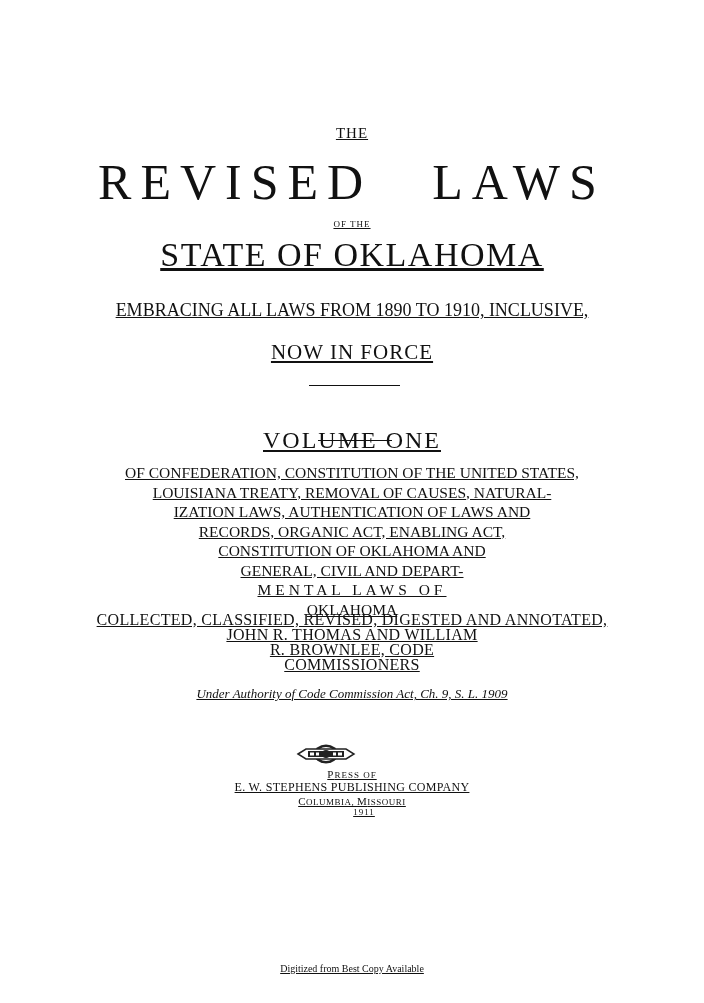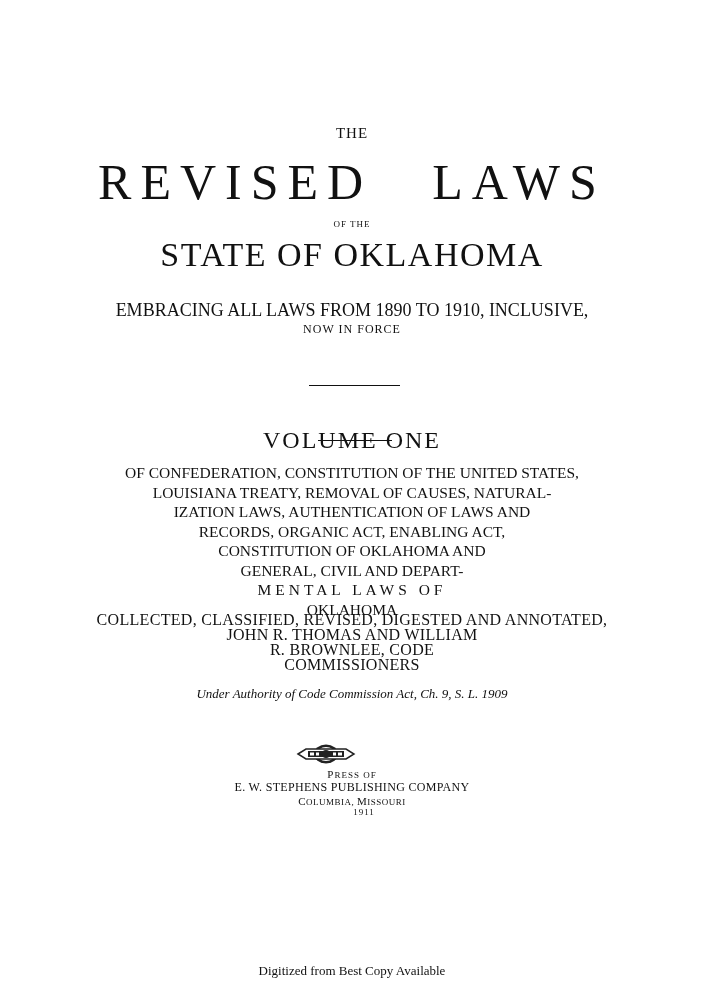--- a/index.html
+++ b/index.html
@@ -1,45 +1,45 @@
 <!DOCTYPE html>
 <html><head>
 <meta charset="utf-8">
 <style>
   html, body { margin: 0; padding: 0; background: #ffffff; }
   body {
     width: 704px; height: 1003px; position: relative; overflow: hidden;
     font-family: "Liberation Serif", "DejaVu Serif", serif; color: #111;
   }
-  .c { position: absolute; left: 0; width: 704px; text-align: center; white-space: nowrap; }
+  .c { position: absolute; left: 0; width: 704px; text-align: center; white-space: nowrap; text-decoration: underline; }
   .the { top: 125px; font-size: 15px; letter-spacing: 1px; }
   .revised { top: 153px; font-size: 50px; letter-spacing: 9px; }
   .revised span { display: inline-block; }
   .revised .gap { width: 60px; }
   .ofthe { top: 219px; font-size: 9px; letter-spacing: 1px; }
   .state { top: 236px; font-size: 34px; letter-spacing: 1.5px; }
   .embracing { top: 300px; font-size: 18px; }
-  .nowinforce { top: 322px; font-size: 12px; letter-spacing: 1px; }
+  .nowinforce { top: 340px; font-size: 21px; letter-spacing: 1px; }
   .rule1 { position: absolute; left: 309px; top: 385px; width: 91px; height: 1px; background: #111; }
   .volume { top: 427px; font-size: 24px; letter-spacing: 2px; }
   .rule2 { position: absolute; left: 318px; top: 440px; width: 74px; height: 1px; background: #111; }
   .contents { top: 463px; font-size: 15.5px; line-height: 19.5px; }
   .contents div { white-space: nowrap; }
   .contents .sp { letter-spacing: 4px; }
   .sc { font-size: 9px; }
   .collected { top: 612px; font-size: 16px; line-height: 15px; letter-spacing: 0.3px; text-align: center; }
   .authority { top: 686px; font-size: 13px; font-style: italic; }
   .logo { position: absolute; left: 296px; top: 743px; width: 60px; height: 22px; }
   .press { top: 768px; font-size: 9px; letter-spacing: 1px; }
   .press .big { font-size: 11px; }
   .publisher { top: 780px; font-size: 12px; letter-spacing: 0.3px; }
   .city { top: 795px; font-size: 9px; letter-spacing: 0.5px; }
   .city .big { font-size: 11px; }
   .year { top: 807px; font-size: 9px; letter-spacing: 1px; padding-left: 12px; }
-  .digitized { top: 963px; font-size: 13px; }
+  .digitized { top: 963px; font-size: 10px; }
 </style>
 </head>
 <body>
 
 <div>
   <div class="c the">THE</div>
   <div class="c revised">
     <span>REVISED</span><span class="gap"></span><span>LAWS</span>
   </div>
   <div class="c ofthe">OF THE</div>

